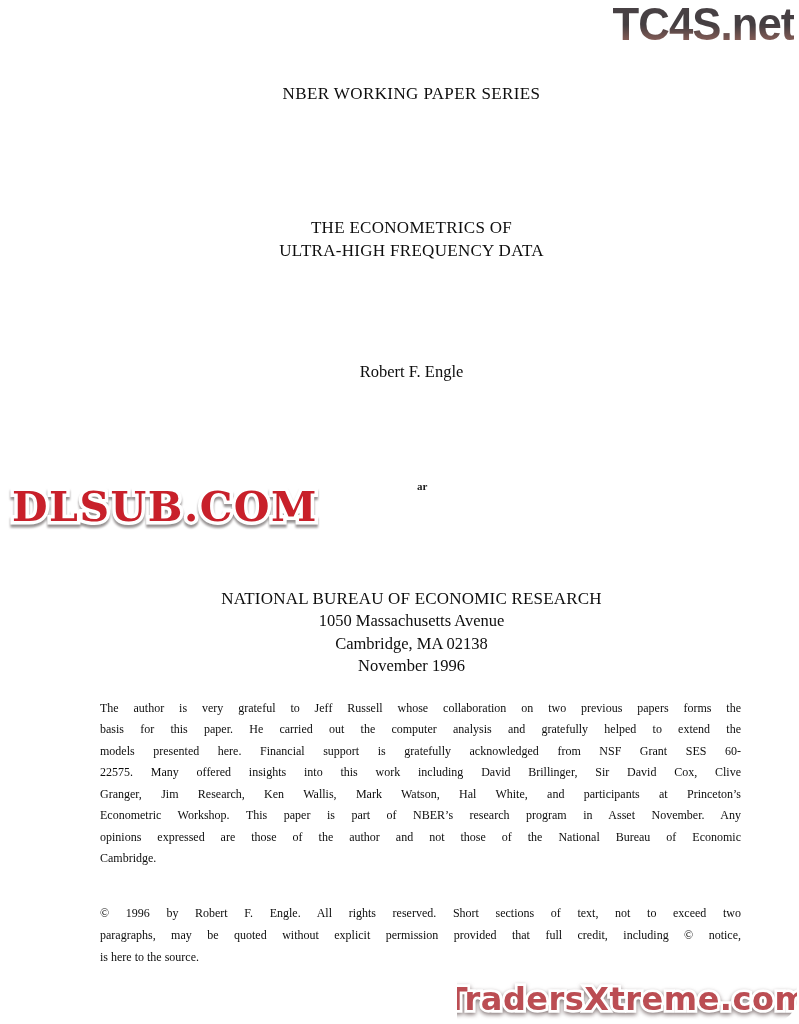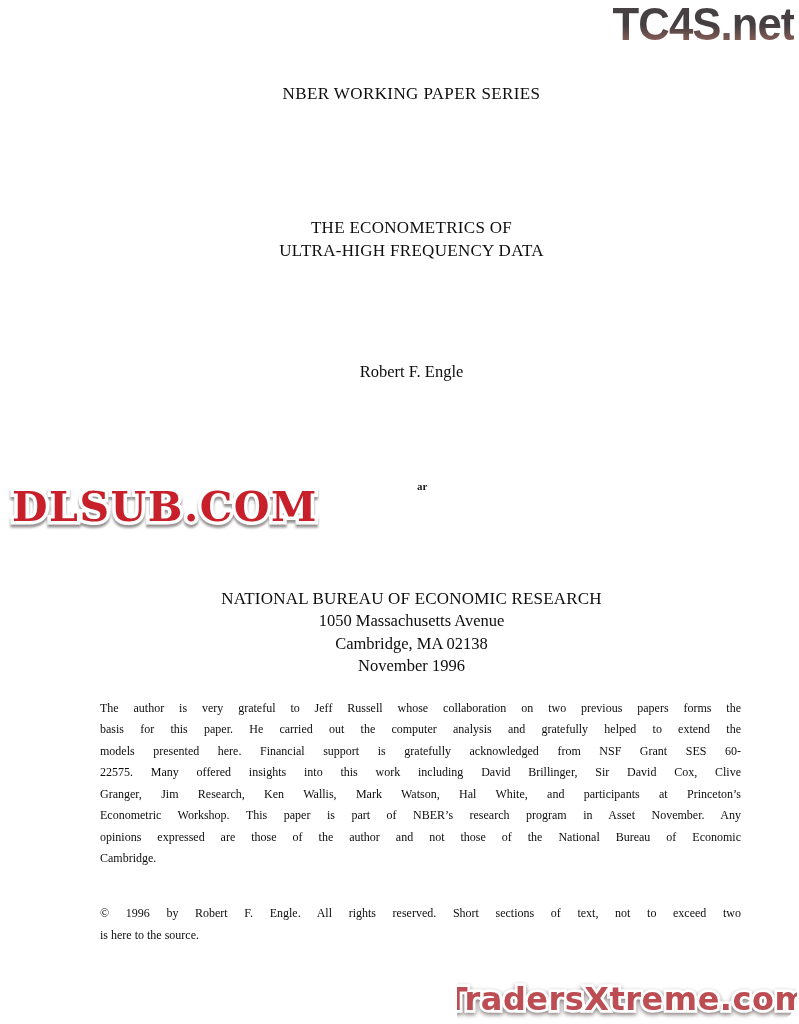--- a/index.html
+++ b/index.html
@@ -96,20 +96,21 @@
     <div class="jline">models presented here. Financial support is gratefully acknowledged from NSF Grant SES 60-</div>
     <div class="jline">22575. Many offered insights into this work including David Brillinger, Sir David Cox, Clive</div>
     <div class="jline">Granger, Jim Research, Ken Wallis, Mark Watson, Hal White, and participants at Princeton’s</div>
     <div class="jline">Econometric Workshop. This paper is part of NBER’s research program in Asset November. Any</div>
     <div class="jline">opinions expressed are those of the author and not those of the National Bureau of Economic</div>
     <div class="lline">Cambridge.</div>
   </div>
 
   <div class="para copyright">
     <div class="jline">© 1996 by Robert F. Engle. All rights reserved. Short sections of text, not to exceed two</div>
+    <div class="jline">paragraphs, may be quoted without explicit permission provided that full credit, including © notice,</div>
     <div class="lline">is here to the source.</div>
   </div>
 
   <div class="traders-wrap">
     <svg width="340" height="48" viewBox="0 0 340 48">
       <text x="170" y="34" text-anchor="middle" font-family="'DejaVu Sans', sans-serif" font-size="32" font-weight="bold" letter-spacing="0.5" fill="#bb4d53" stroke="#ffffff" stroke-width="5.5" paint-order="stroke" style="filter:drop-shadow(0px 2px 2px rgba(115,100,100,0.85));">TradersXtreme.com</text>
     </svg>
   </div>
 
 </div>

